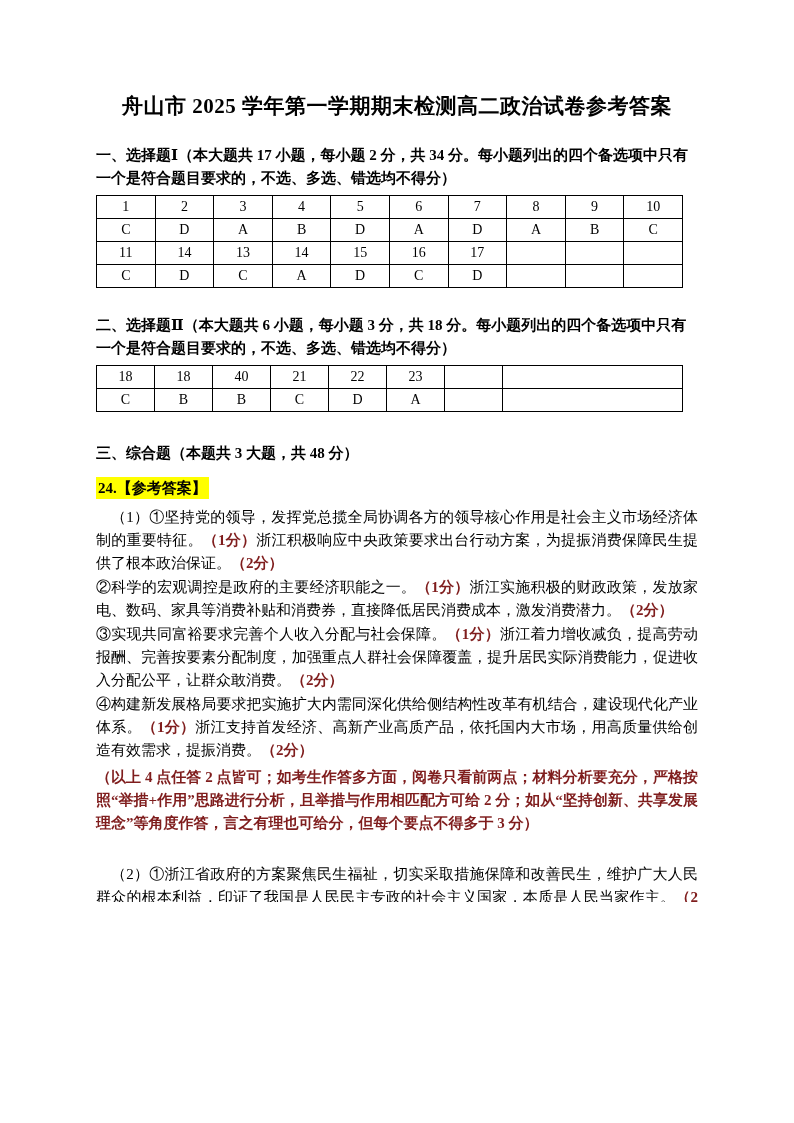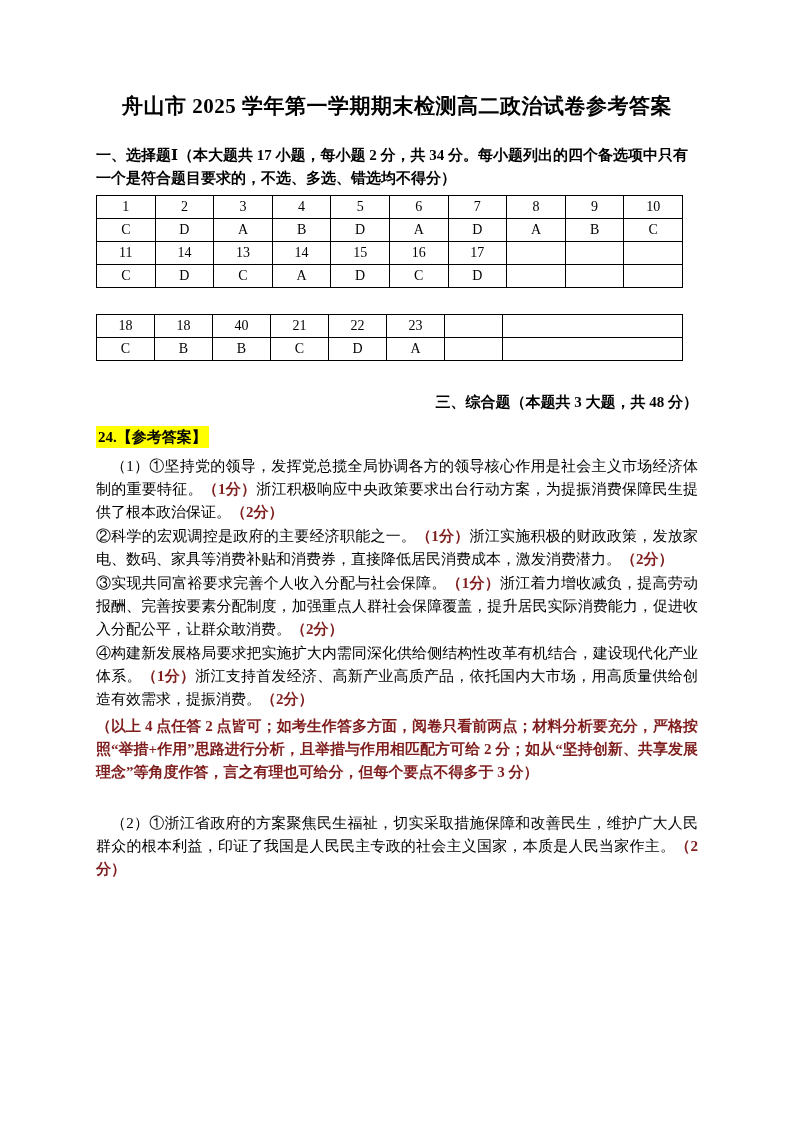--- a/index.html
+++ b/index.html
@@ -40,21 +40,21 @@
     border: 1px solid #000000;
     height: 23px;
     text-align: center;
     vertical-align: middle;
     font-size: 14px;
     padding: 0;
     overflow: hidden;
   }
   .t1 { margin-bottom: 26px; }
   .t2 { margin-bottom: 30px; }
-  .s3-heading { margin-bottom: 12px; text-align: right; }
+  .s3-heading { margin-bottom: 12px; }
   .q24-row { margin-bottom: 7px; }
   .q24-label {
     display: inline-block;
     background: #ffff00;
     font-size: 15px;
     font-weight: bold;
     line-height: 22px;
     padding: 0 2px;
   }
   .answer-body { }
@@ -137,20 +137,21 @@
           <td>D</td>
           <td>C</td>
           <td>D</td>
           <td></td>
           <td></td>
           <td></td>
         </tr>
       </tbody>
   </table>
 
+  <p class="section-heading">二、选择题Ⅱ（本大题共 6 小题，每小题 3 分，共 18 分。每小题列出的四个备选项中只有一个是符合题目要求的，不选、多选、错选均不得分）</p>
 
   <table class="answers t2">
     <colgroup>
       <col style="width:58px">
         <col style="width:58px">
         <col style="width:58px">
         <col style="width:58px">
       <col style="width:58px">
         <col style="width:58px">
         <col style="width:58px">

